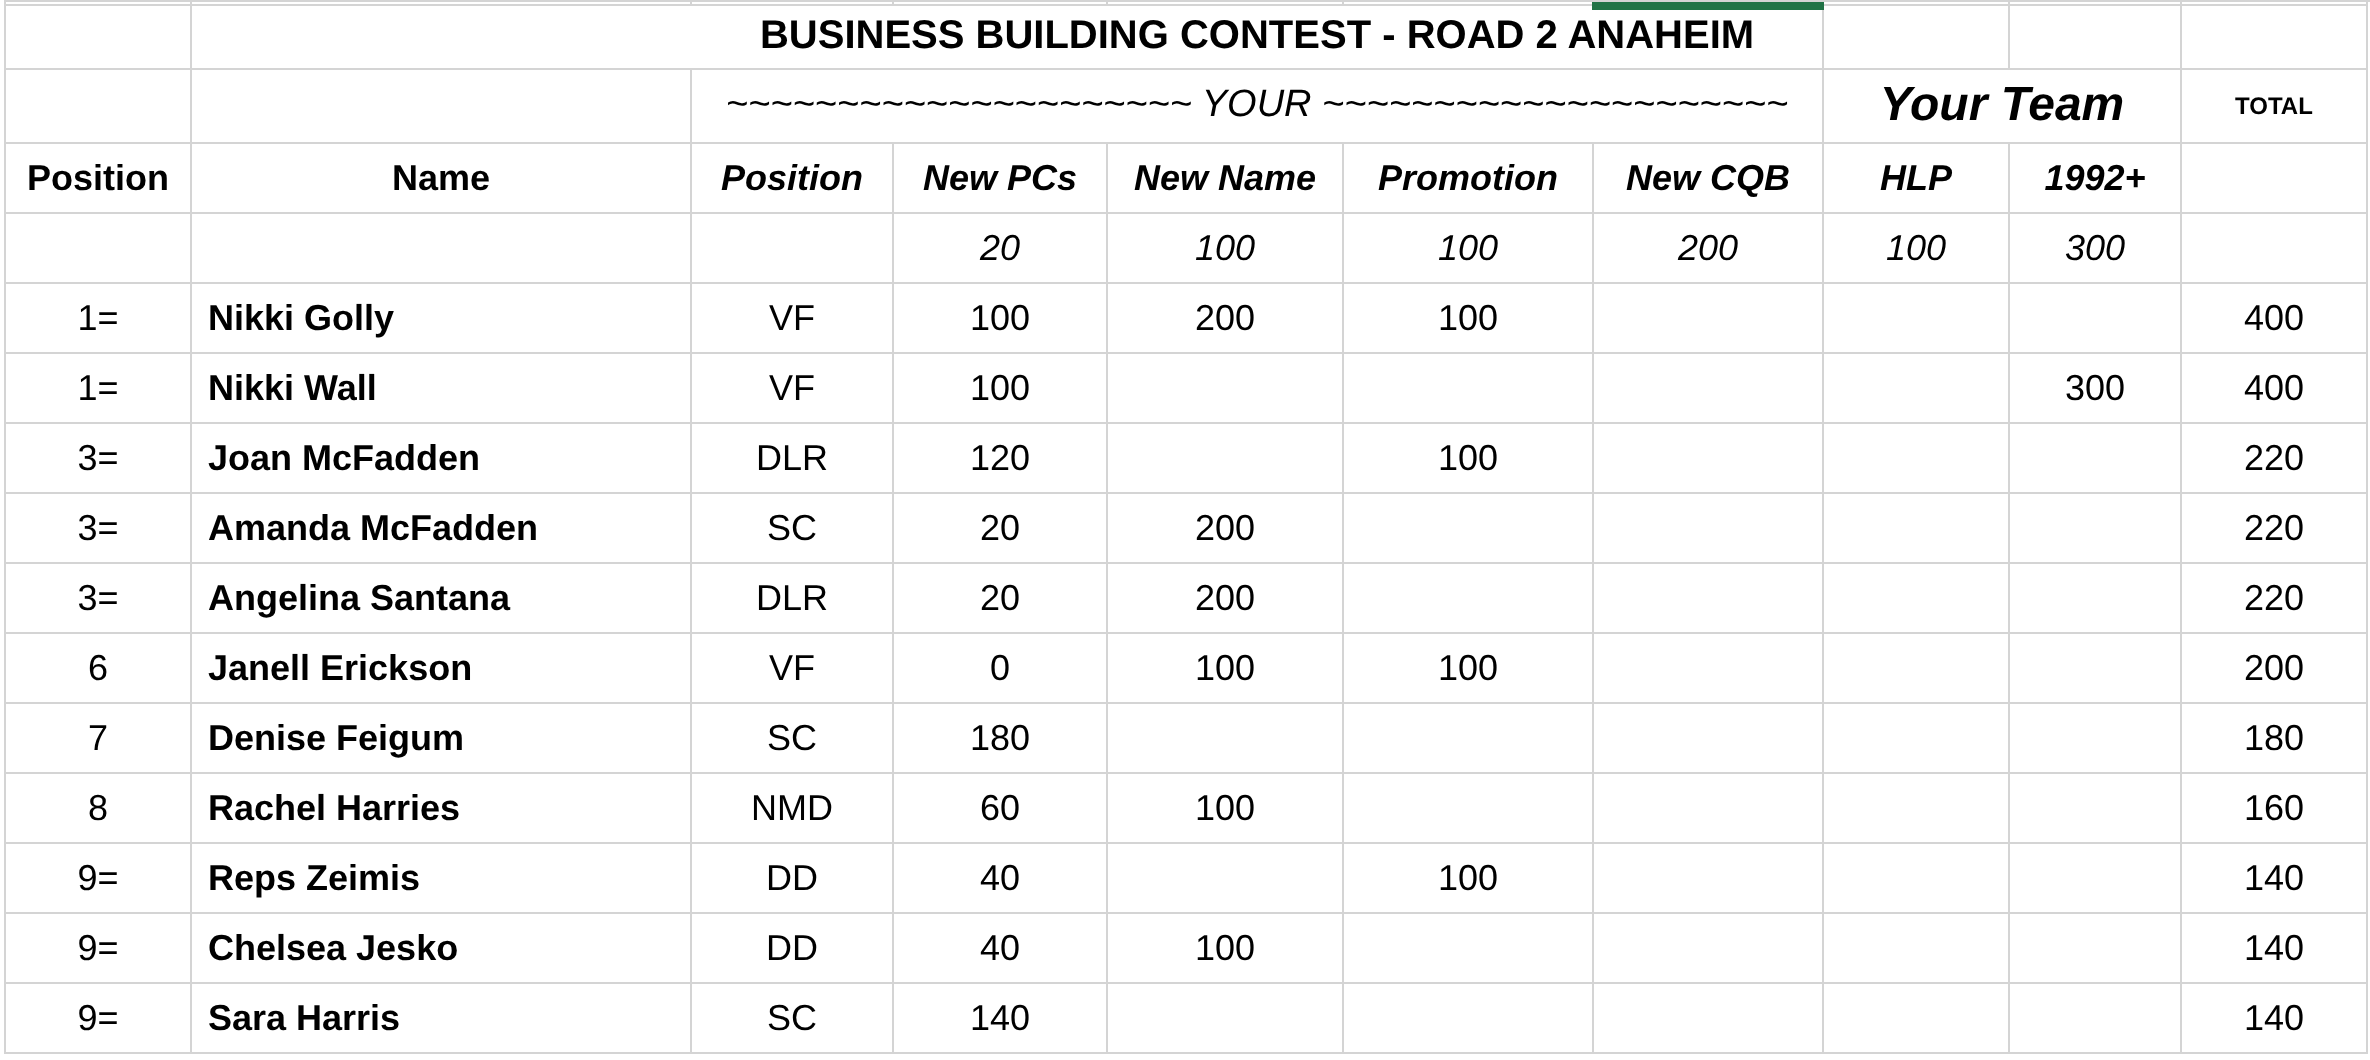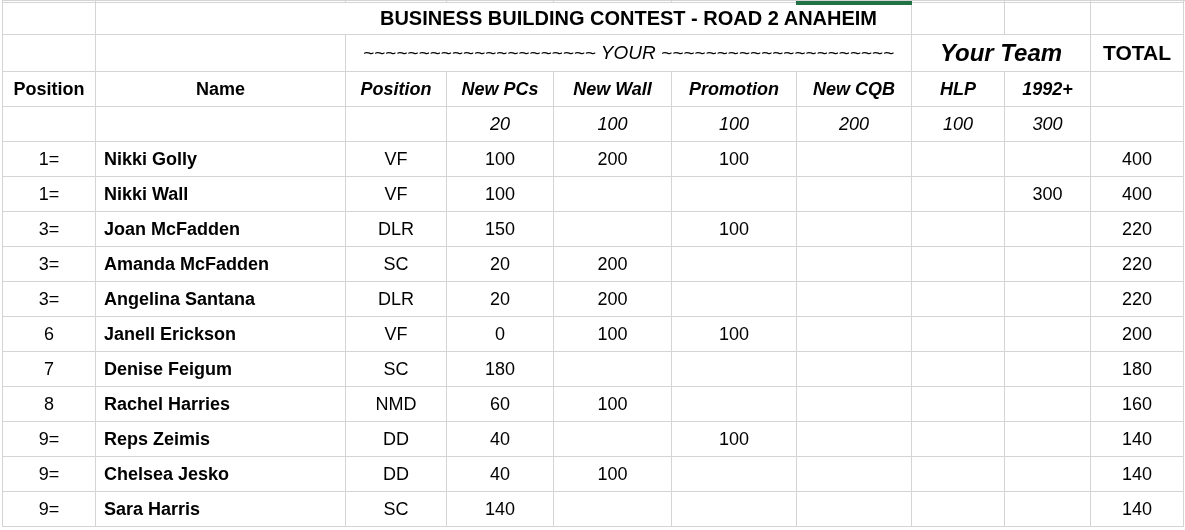--- a/index.html
+++ b/index.html
@@ -35,21 +35,21 @@
   }
   .c.left{justify-content:flex-start;padding-left:8px;}
   .b{font-weight:700;}
   .bi{font-weight:700;font-style:italic;}
   .it{font-style:italic;}
   .title-cell{grid-column:2 / span 6;}
   .title-pad{width:250px;flex:none;height:100%;}
   .title-text{flex:1;text-align:center;font-weight:700;font-size:20px;white-space:nowrap;}
   .banner-cell{grid-column:3 / span 5;font-weight:400;font-style:italic;font-size:19px;}
   .yourteam-cell{grid-column:8 / span 2;font-weight:700;font-style:italic;font-size:24px;}
-  .total-cell{font-weight:700;font-size:21px;}
+  .total-cell{font-weight:700;font-size:12px;}
   
   .green-bar{position:absolute;left:796px;top:1px;width:116px;height:4px;background:#217346;z-index:5;}
 </style>
 </head>
 <body>
 
 <div class="green-bar" style="background: rgb(33, 115, 70);"></div>
 
 <div class="sliver">
   <div></div>
@@ -83,21 +83,21 @@
     <div class="c banner-cell">~~~~~~~~~~~~~~~~~~~~~ YOUR ~~~~~~~~~~~~~~~~~~~~~</div>
     <div class="c yourteam-cell">Your Team</div>
     <div class="c total-cell">TOTAL</div>
   </div>
 
   <div class="row">
     <div class="c b">Position</div>
     <div class="c b">Name</div>
     <div class="c bi">Position</div>
     <div class="c bi">New PCs</div>
-    <div class="c bi">New Wall</div>
+    <div class="c bi">New Name</div>
     <div class="c bi">Promotion</div>
     <div class="c bi">New CQB</div>
     <div class="c bi">HLP</div>
     <div class="c bi">1992+</div>
     <div class="c"></div>
   </div>
 
   <div class="row">
     <div class="c"></div>
     <div class="c"></div>
@@ -134,21 +134,21 @@
       <div class="c"></div>
       <div class="c"></div>
       <div class="c">300</div>
       <div class="c">400</div>
     </div>
 
     <div class="row">
       <div class="c">3=</div>
       <div class="c left b">Joan McFadden</div>
       <div class="c">DLR</div>
-      <div class="c">150</div>
+      <div class="c">120</div>
       <div class="c"></div>
       <div class="c">100</div>
       <div class="c"></div>
       <div class="c"></div>
       <div class="c"></div>
       <div class="c">220</div>
     </div>
 
     <div class="row">
       <div class="c">3=</div>

